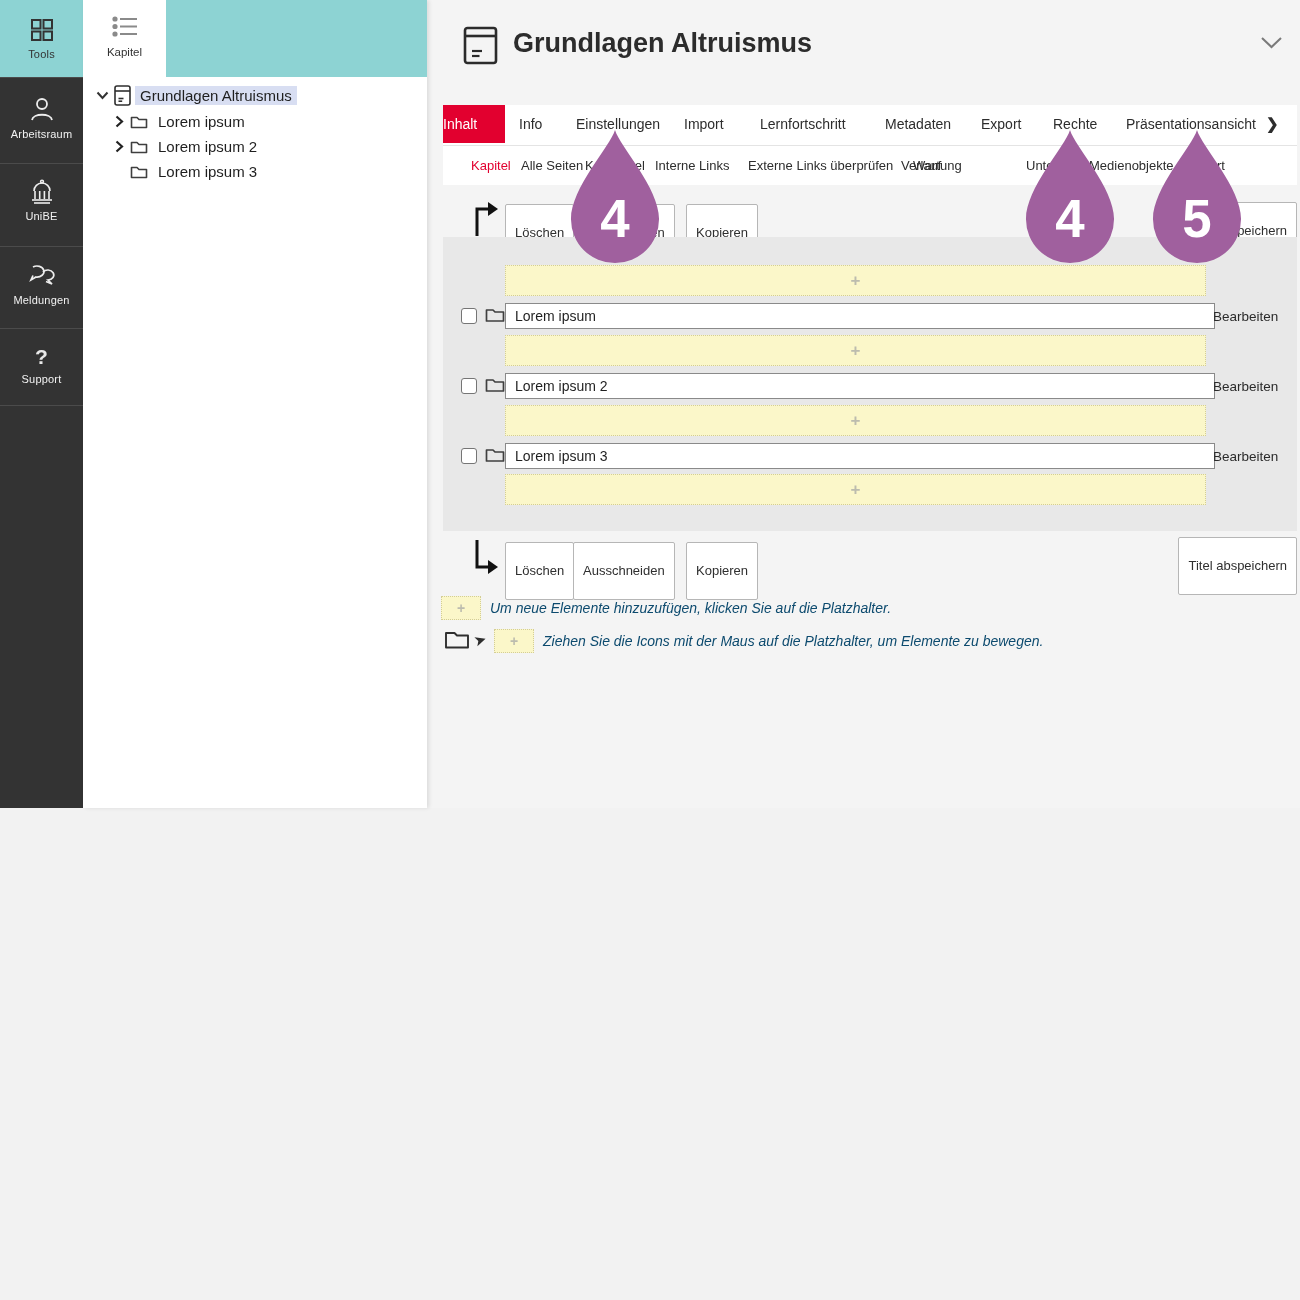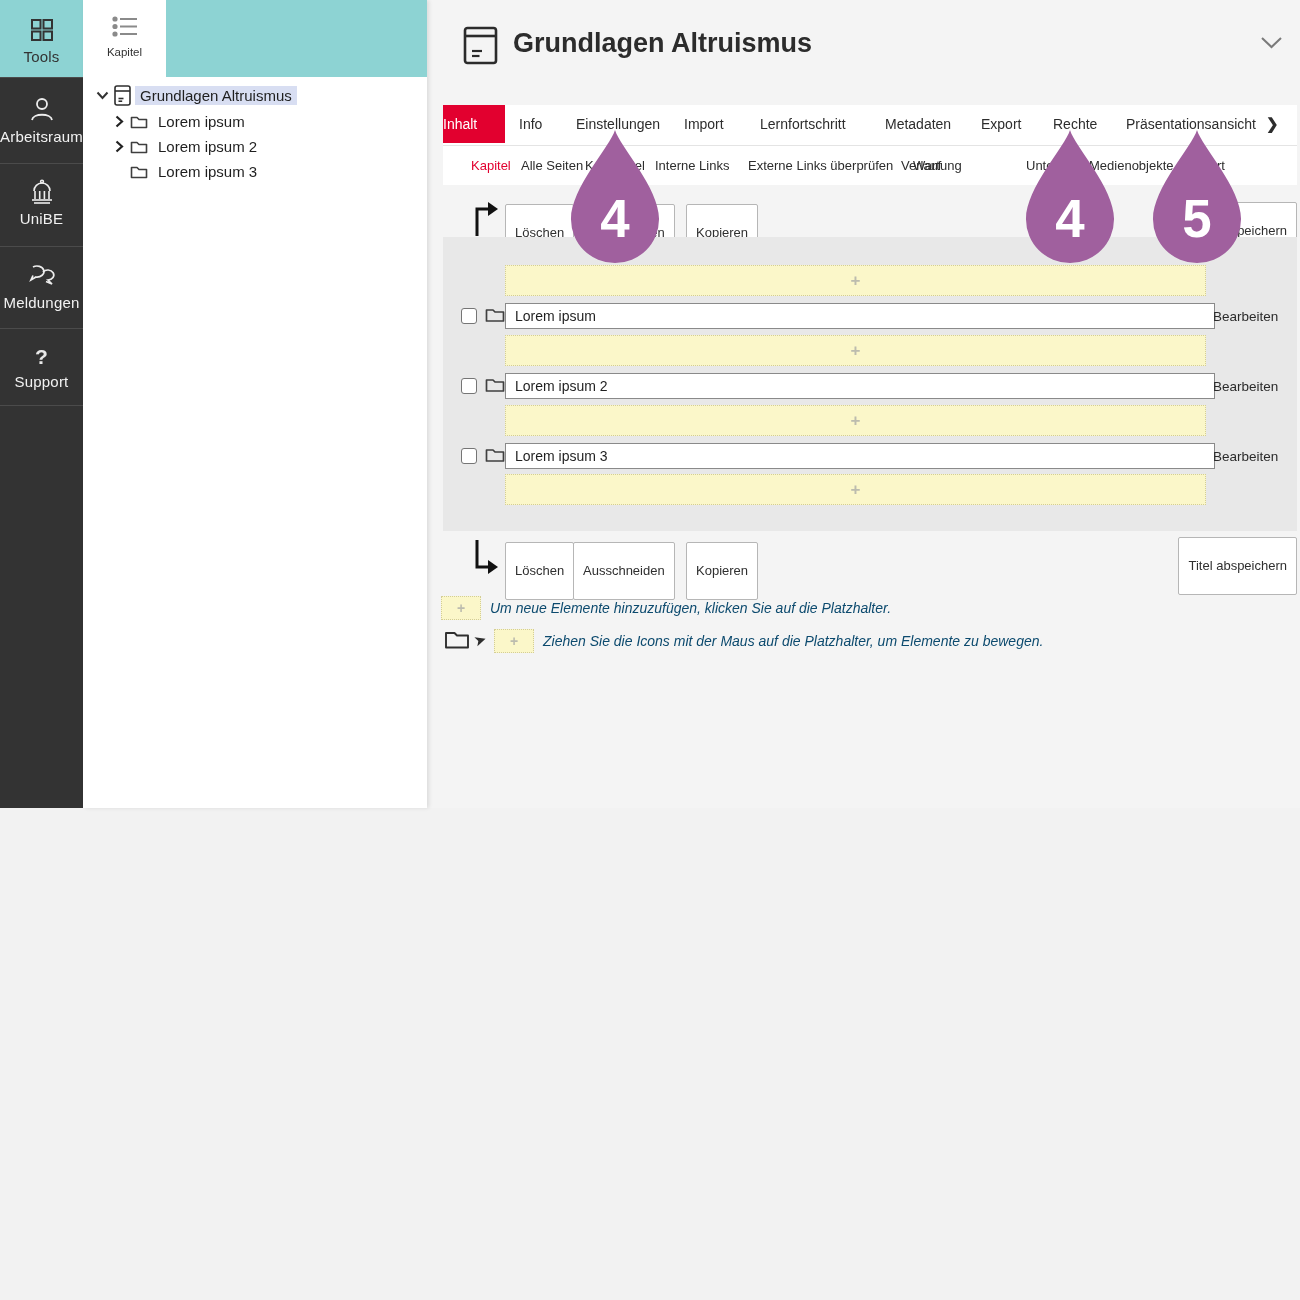--- a/index.html
+++ b/index.html
@@ -7,21 +7,21 @@
     width:1300px;height:1300px;position:relative;overflow:hidden;
     background:#f2f2f2;color:#2f2f2f;
     font-family:"Liberation Sans",sans-serif;
   }
   .abs{position:absolute}
   svg{display:block}
 
   
   #sidebar{left:0;top:0;width:83px;height:808px;background:#333333}
   .sb-item{position:absolute;left:0;width:83px;text-align:center;color:#f2f2f2;cursor:pointer}
-  .sb-item .sb-label{font-size:15px;display:block;margin-top:5px;letter-spacing:.2px}
+  .sb-item .sb-label{font-size:11px;display:block;margin-top:5px;letter-spacing:.2px}
   .sb-item .icn{margin:0 auto}
   .sb-sep{position:absolute;left:0;width:83px;height:1px;background:#4b4b4b}
   #sb-tools{top:0;height:77px;background:#8dd3d3;color:#333}
   .qmark{font-size:21px;line-height:22px;color:#e9e9e9;font-weight:bold}
 
   
   #explorer{left:83px;top:0;width:344px;height:808px;background:#ffffff;box-shadow:2px 0 4px rgba(0,0,0,.10)}
   #explorer-head{position:absolute;left:0;top:0;width:344px;height:77px;background:#8dd3d3}
   #kapitel-tab{position:absolute;left:0;top:0;width:83px;height:77px;background:#ffffff;text-align:center;cursor:pointer}
   #kapitel-tab .tab-label{font-size:11.5px;color:#333;display:block;margin-top:6px}

